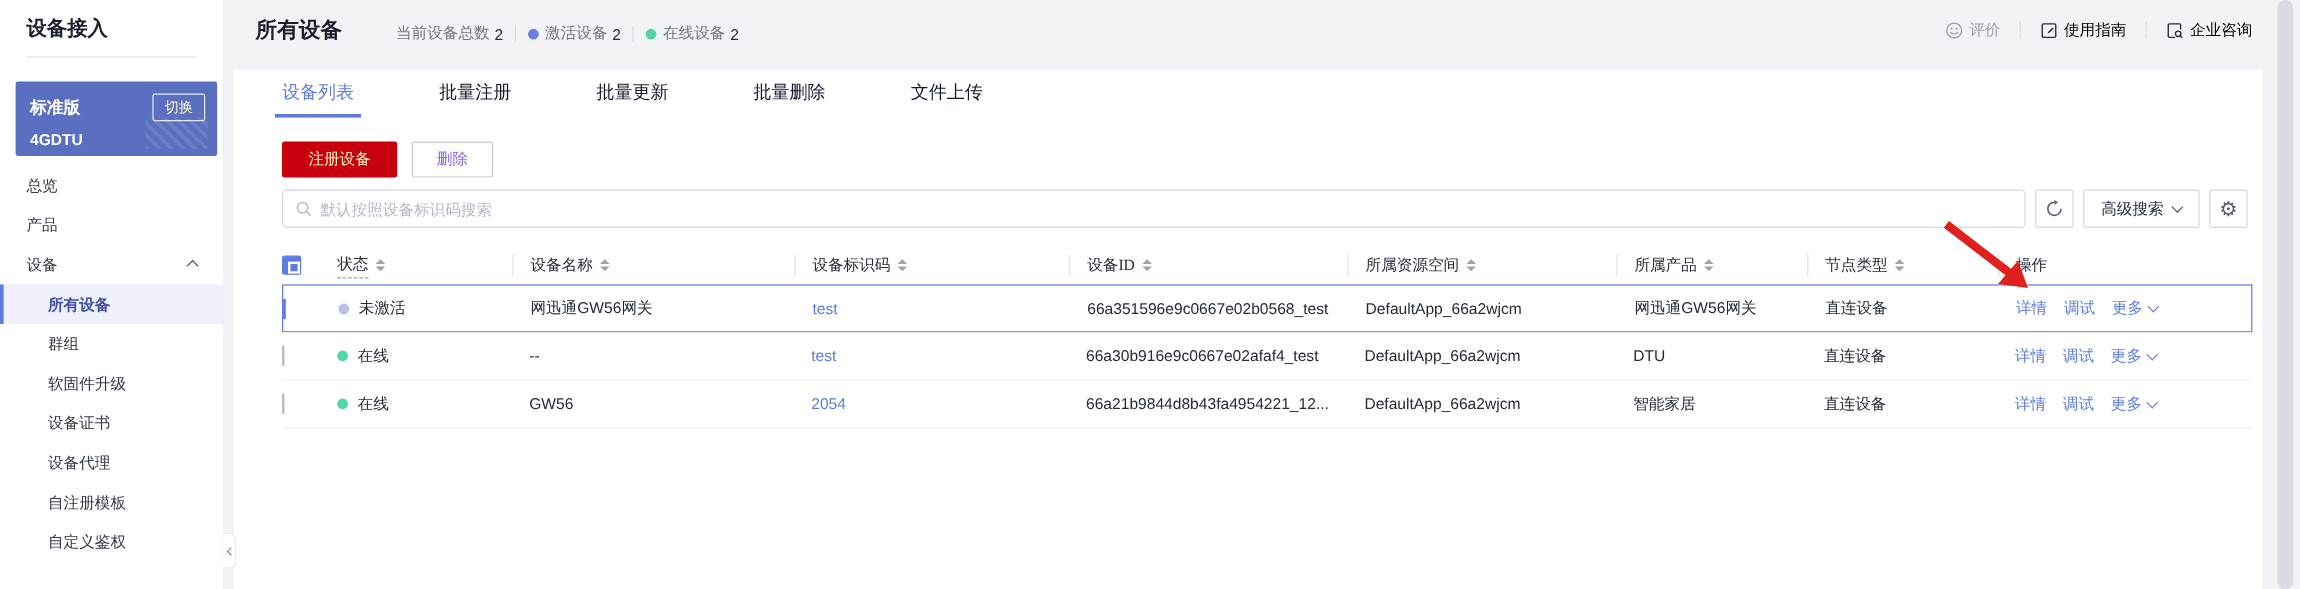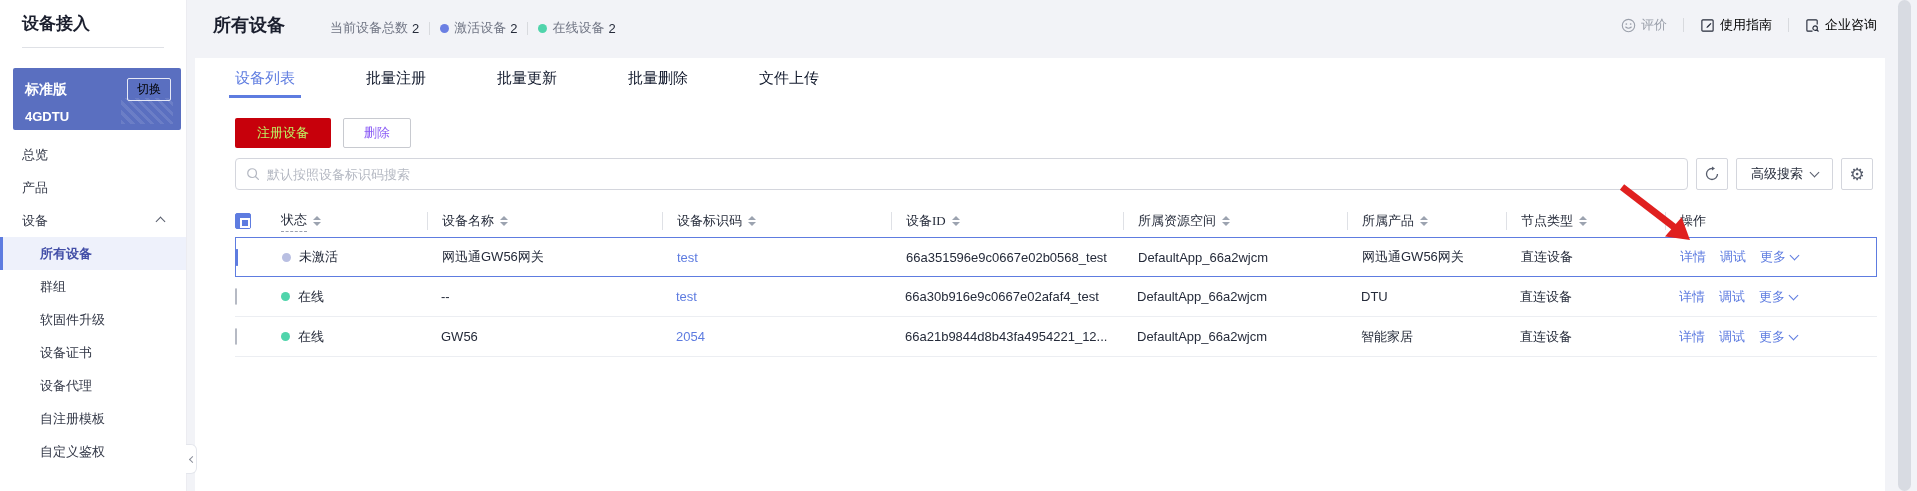--- a/index.html
+++ b/index.html
@@ -6,21 +6,21 @@
   html,body { width:1917px; height:491px; font-family:"Liberation Sans","DejaVu Sans",sans-serif; }
   body { background:#f2f3f7; position:relative; overflow:hidden; color:#252b3a; }
 
   
   .sidebar { position:absolute; left:0; top:0; width:187px; height:491px; background:#fff; border-right:1px solid #ececf1; z-index:3; }
   .sb-title { font-size:17px; font-weight:bold; color:#1b1f2e; padding:12px 0 0 22px; }
   .sb-divider { height:1px; background:#dfe1e6; margin:12px 22px 0 22px; }
   .version-box { position:absolute; left:13px; top:68px; width:168px; height:62px; background:#5a6fc0; border-radius:2px; color:#fff; overflow:hidden; }
   .version-box .vb-row { display:flex; align-items:center; justify-content:space-between; padding:10px 10px 0 12px; }
   .vb-name { font-size:14px; font-weight:bold; }
-  .vb-switch { font-size:12px; color:#000000; border:1px solid rgba(255,255,255,.85); border-radius:2px; padding:2px 9px; cursor:pointer; background:transparent;font-family:Liberation Serif, serif; }
+  .vb-switch { font-size:12px; color:#fef9c3; border:1px solid rgba(255,255,255,.85); border-radius:2px; padding:2px 9px; cursor:pointer; background:transparent;font-family:Liberation Serif, serif; }
   .vb-instance { font-size:13px; font-weight:bold; padding:8px 0 0 12px; }
   .vb-texture { position:absolute; right:8px; bottom:6px; width:52px; height:26px; background:repeating-linear-gradient(45deg, rgba(255,255,255,.10) 0 3px, transparent 3px 7px); }
   .sb-menu { position:absolute; top:138px; left:0; right:0; }
   .sb-item { height:33px; line-height:33px; font-size:13px; color:#333847; padding-left:22px; cursor:pointer; position:relative; }
   .sb-item.lvl2 { padding-left:40px; }
   .sb-item.active { background:#eef1fb; color:#434fa8; font-weight:bold; }
   .sb-item.active::before { content:""; position:absolute; left:0; top:0; bottom:0; width:3px; background:#5e7ce0; }
   .sb-item .chev-up { position:absolute; right:22px; top:14px; width:7px; height:7px; border-left:1px solid #575d6c; border-top:1px solid #575d6c; transform:rotate(45deg); }
   .collapse-handle { position:absolute; left:186px; top:444px; width:11px; height:30px; background:#fff; border:1px solid #e4e6ec; border-left:none; border-radius:0 6px 6px 0; z-index:4; display:flex; align-items:center; justify-content:center; cursor:pointer; }
   .collapse-handle .chev-left { width:5px; height:5px; border-left:1px solid #8a8e99; border-bottom:1px solid #8a8e99; transform:rotate(45deg); margin-left:2px; }
@@ -41,21 +41,21 @@
   
   .card { position:absolute; left:195px; top:58px; width:1690px; height:433px; background:#fff; }
 
   .tabs { display:flex; padding-left:40px; height:42px; align-items:center; }
   .tab { font-size:15px; color:#0f172a; margin-right:71px; cursor:pointer; position:relative; height:42px; line-height:40px; }
   .tab.active { color:#5e7ce0; }
   .tab.active::after { content:""; position:absolute; left:-6px; right:-6px; bottom:2px; height:3px; background:#5e7ce0; }
 
   .toolbar { position:absolute; left:40px; top:60px; display:flex; gap:12px; }
   .btn { height:30px; font-size:13px; border-radius:2px; cursor:pointer; display:inline-flex; align-items:center; justify-content:center; }
-  .btn-primary { background:var(--danger,#c7000b); color:#bef264; border:none; width:96px; }
+  .btn-primary { background:var(--danger,#c7000b); color:#fef9c3; border:none; width:96px; }
   .btn-plain { background:#fff; color:#8b5cf6; border:1px solid #c8cad0; width:68px; }
 
   .search-row { position:absolute; left:40px; top:100px; right:12px; display:flex; align-items:center; }
   .search-box { flex:1; height:32px; border:1px solid #d4d6dd; border-radius:4px; display:flex; align-items:center; padding-left:10px; background:#fff; }
   .search-box input { border:none; outline:none; flex:1; font-size:13px; color:#252b3a; background:transparent; margin-left:7px; }
   .search-box input::placeholder { color:#b4b8c2; }
   .icon-btn { width:32px; height:32px; border:1px solid #d4d6dd; border-radius:2px; background:#fff; margin-left:8px; display:flex; align-items:center; justify-content:center; cursor:pointer; color:#575d6c; }
   .adv-btn { height:32px; border:1px solid #d4d6dd; border-radius:2px; background:#fff; margin-left:8px; padding:0 14px; display:flex; align-items:center; gap:8px; font-size:13px; color:#252b3a; cursor:pointer; }
   .chev-down { width:7px; height:7px; border-right:1px solid #575d6c; border-bottom:1px solid #575d6c; transform:rotate(45deg); margin-top:-3px; }
   .gear-glyph { font-size:17px; line-height:1; }

